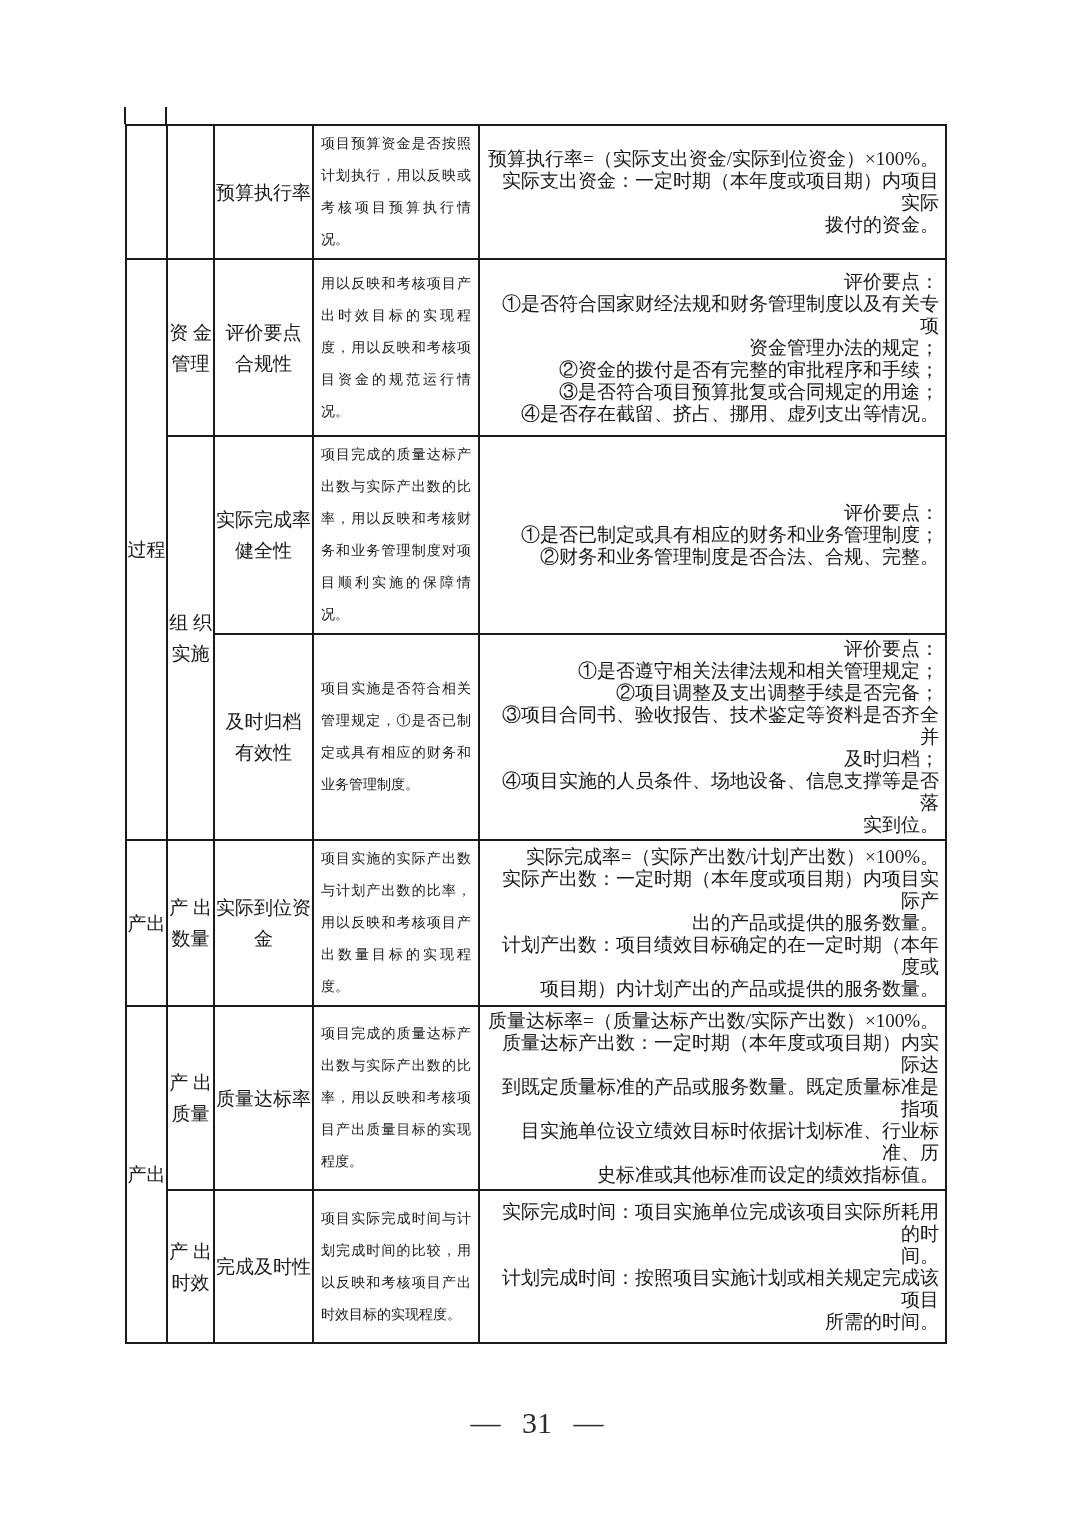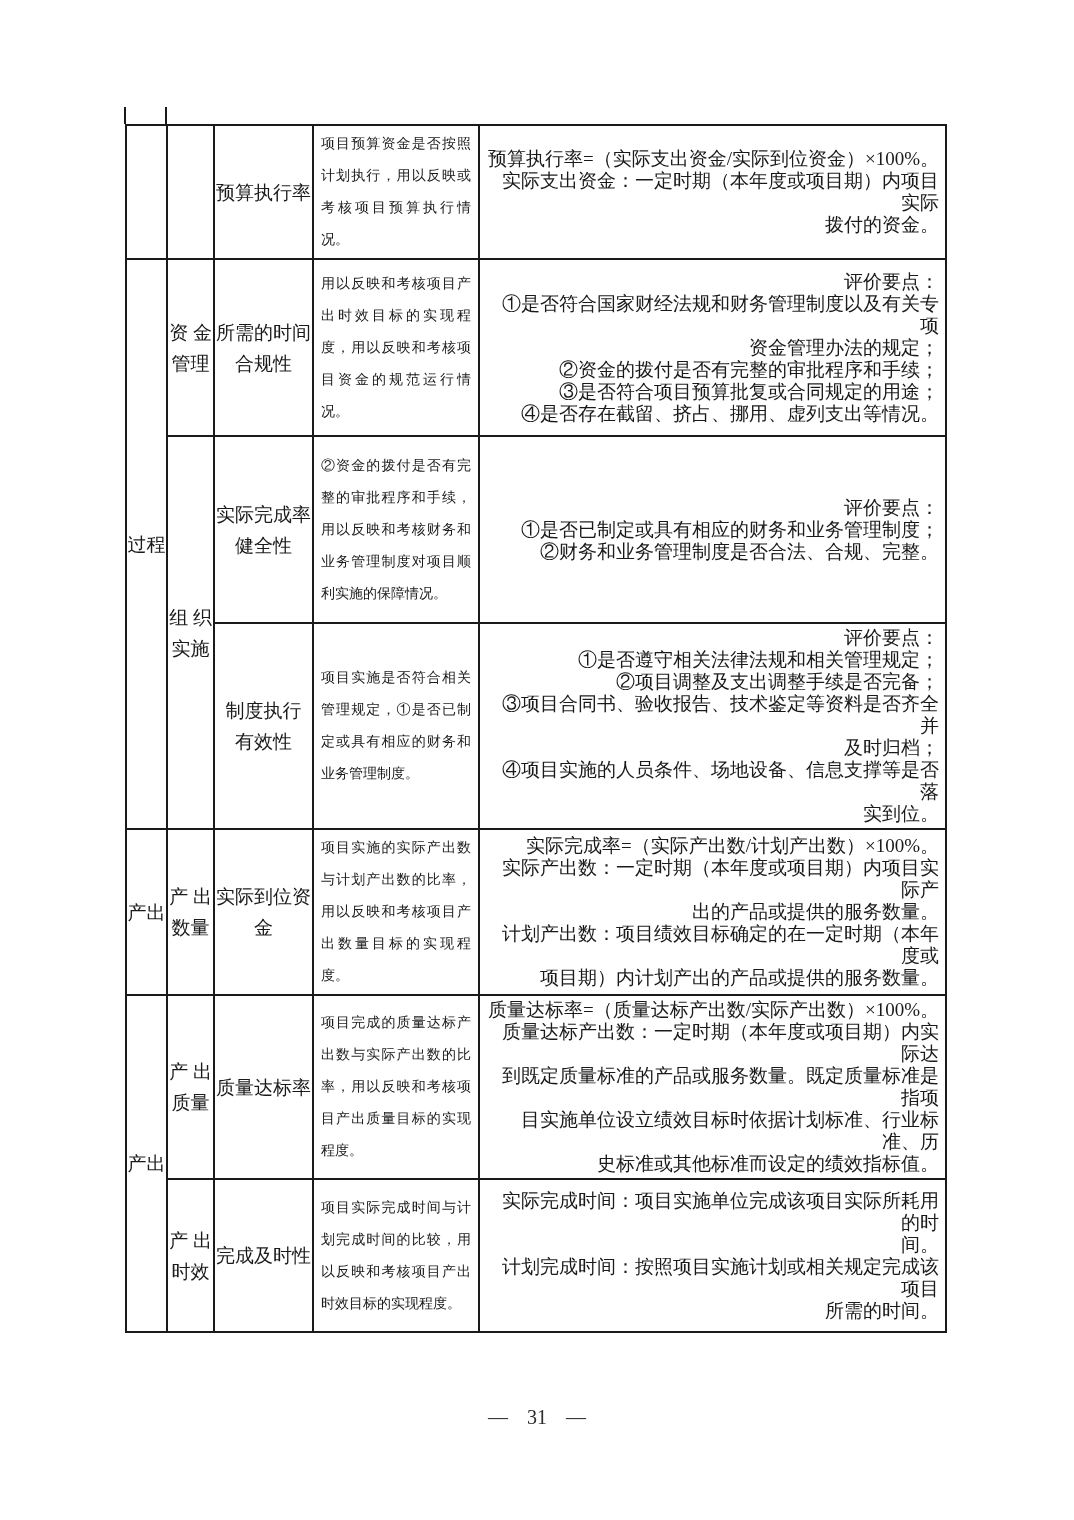--- a/index.html
+++ b/index.html
@@ -73,21 +73,21 @@
     line-height: 22px;
     padding: 3px 6px 3px 7px;
     white-space: pre-line;
   }
   .page-number {
     position: absolute;
     top: 1406px;
     left: 0;
     width: 100%;
     text-align: center;
-    font-size: 20px;
+    font-size: 30px;
     color: #2b2b2b;
     word-spacing: 14px;
   }
 </style>
 </head>
 <body>
 
 <div class="page">
 
   <div class="stub stub-left"></div>
@@ -110,44 +110,44 @@
       <td class="def">项目预算资金是否按照计划执行，用以反映或考核项目预算执行情况。</td>
       <td class="exp">预算执行率=（实际支出资金/实际到位资金）×100%。
 实际支出资金：一定时期（本年度或项目期）内项目实际
 拨付的资金。</td>
     </tr>
 
     <tr class="r2">
       <td class="lvl1" rowspan="3">过程</td>
       <td class="lvl2">资 金
 管理</td>
-      <td class="ind">所需的时间
+      <td class="ind">评价要点
 合规性</td>
       <td class="def">用以反映和考核项目产出时效目标的实现程度，用以反映和考核项目资金的规范运行情况。</td>
       <td class="exp">评价要点：
 ①是否符合国家财经法规和财务管理制度以及有关专项
 资金管理办法的规定；
 ②资金的拨付是否有完整的审批程序和手续；
 ③是否符合项目预算批复或合同规定的用途；
 ④是否存在截留、挤占、挪用、虚列支出等情况。</td>
     </tr>
 
     <tr class="r3">
       <td class="lvl2" rowspan="2">组 织
 实施</td>
       <td class="ind">实际完成率
 健全性</td>
-      <td class="def">②资金的拨付是否有完整的审批程序和手续，用以反映和考核财务和业务管理制度对项目顺利实施的保障情况。</td>
+      <td class="def">项目完成的质量达标产出数与实际产出数的比率，用以反映和考核财务和业务管理制度对项目顺利实施的保障情况。</td>
       <td class="exp">评价要点：
 ①是否已制定或具有相应的财务和业务管理制度；
 ②财务和业务管理制度是否合法、合规、完整。</td>
     </tr>
 
     <tr class="r4">
-      <td class="ind">制度执行
+      <td class="ind">及时归档
 有效性</td>
       <td class="def">项目实施是否符合相关管理规定，①是否已制定或具有相应的财务和业务管理制度。</td>
       <td class="exp">评价要点：
 ①是否遵守相关法律法规和相关管理规定；
 ②项目调整及支出调整手续是否完备；
 ③项目合同书、验收报告、技术鉴定等资料是否齐全并
 及时归档；
 ④项目实施的人员条件、场地设备、信息支撑等是否落
 实到位。</td>
     </tr>

